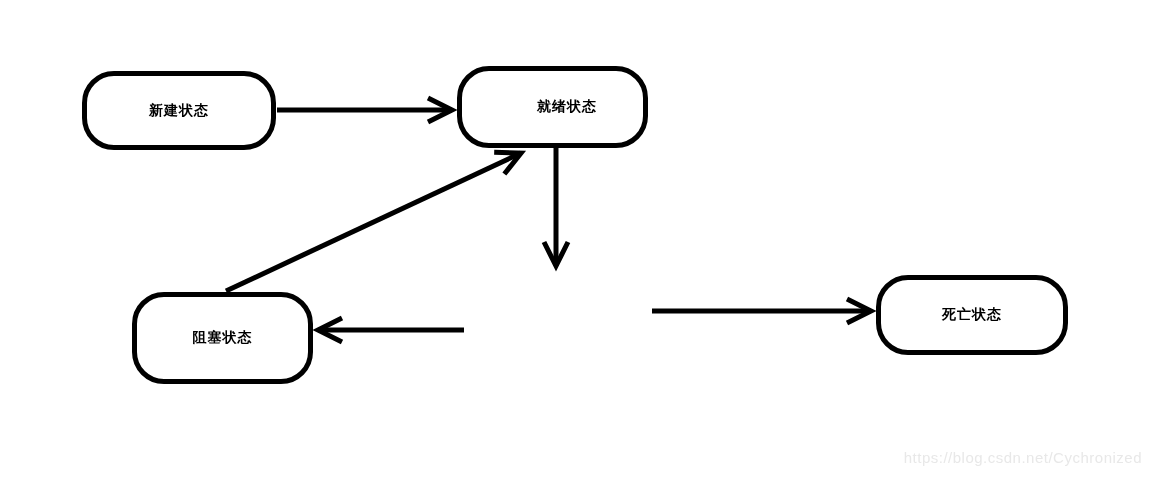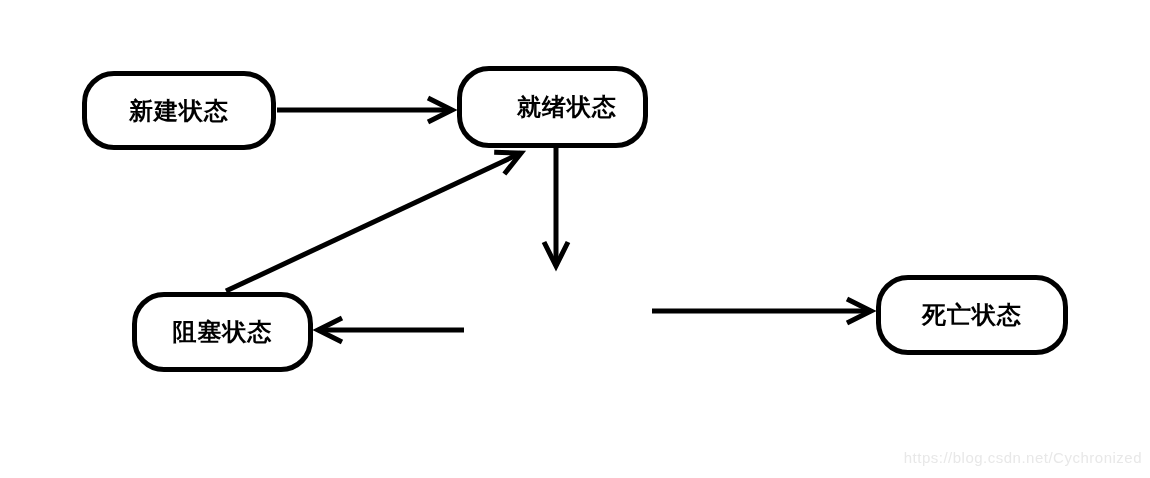--- a/index.html
+++ b/index.html
@@ -24,29 +24,29 @@
   }
   .state-node {
     position: absolute;
     box-sizing: border-box;
     background: #ffffff;
     border: 5px solid #000000;
     border-radius: 32px;
     display: flex;
     align-items: center;
     justify-content: center;
-    font-size: 24px;
+    font-size: 14px;
     font-weight: bold;
     color: #000000;
     letter-spacing: 1px;
   }
   .node-new     { left: 82px;  top: 71px;  width: 194px; height: 79px; }
   .node-ready   { left: 457px; top: 66px;  width: 191px; height: 82px; padding-left: 29px; }
   .node-running { left: 466px; top: 270px; width: 186px; height: 83px; }
-  .node-blocked { left: 132px; top: 292px; width: 181px; height: 80px; }
+  .node-blocked { left: 132px; top: 292px; width: 181px; height: 92px; }
   .node-dead    { left: 876px; top: 275px; width: 192px; height: 80px; }
   .watermark {
     position: absolute;
     right: 8px;
     top: 449px;
     font-size: 15px;
     color: #e8e8e8;
     letter-spacing: 0.5px;
     white-space: nowrap;
   }

